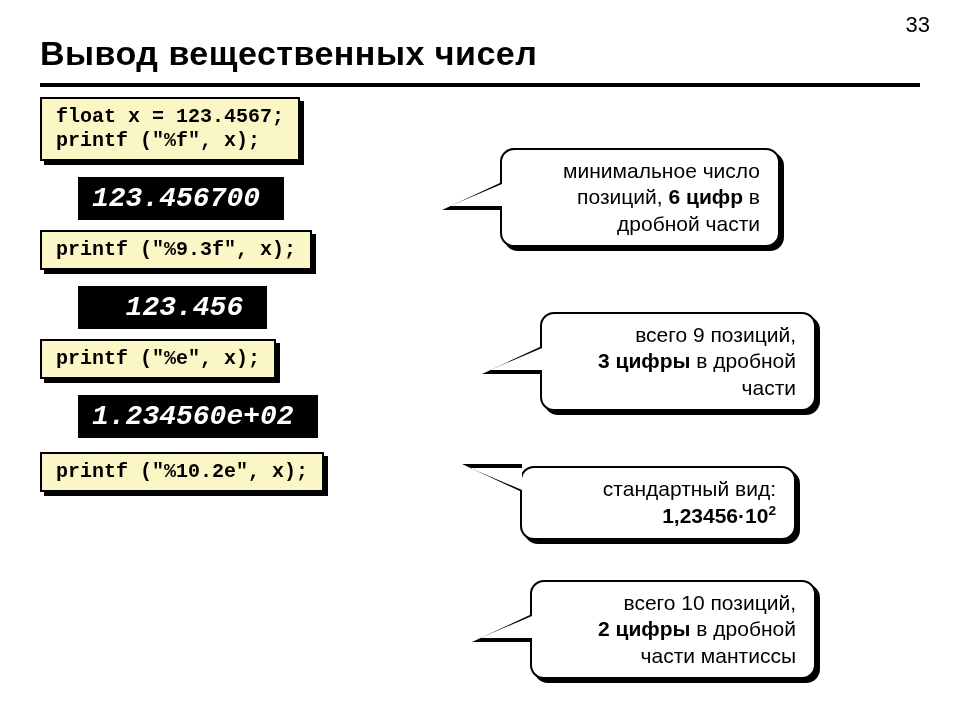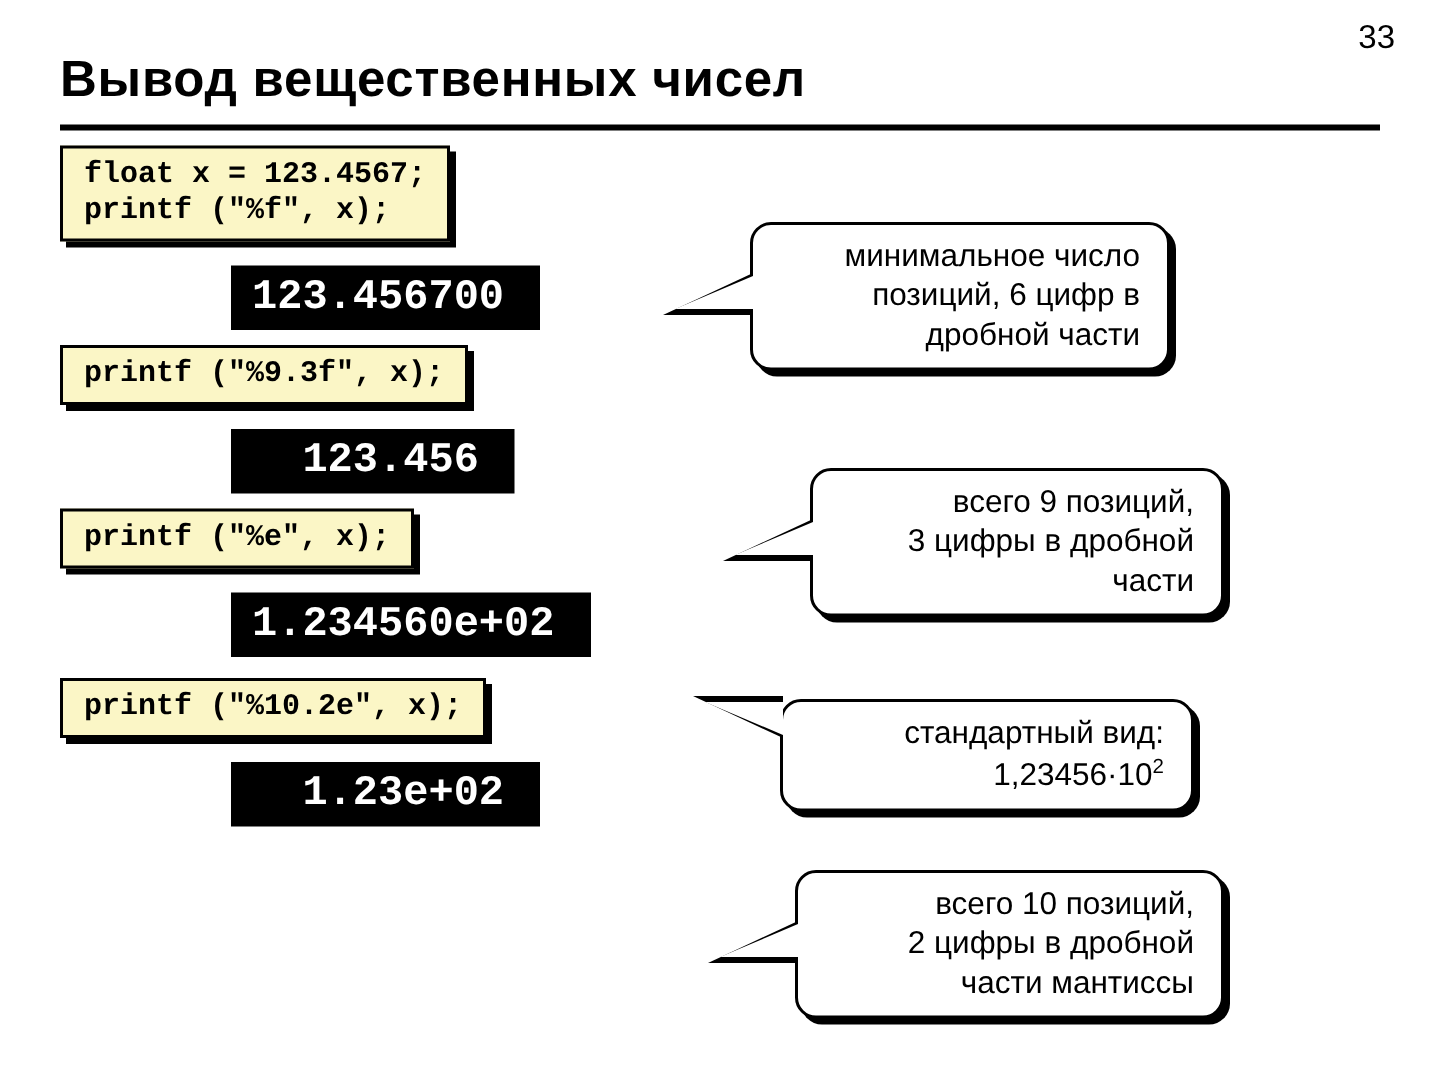--- a/index.html
+++ b/index.html
@@ -52,36 +52,37 @@
   }
   .outbox {
     display: inline-block;
     font-family: "Courier New", monospace;
     font-weight: 700;
     font-size: 28px;
     background: #000;
     color: #fff;
     padding: 6px 24px 6px 14px;
     white-space: pre;
-    margin-left: 114px;
+    margin-left: 38px;
     margin-top: 6px;
     position: relative;
+    font-style: italic;
   }
   .callout {
     position: absolute;
     background: #fff;
     border: 2px solid #000;
     border-radius: 14px;
     box-shadow: 4px 4px 0 #000;
     padding: 8px 18px;
     font-size: 21px;
     text-align: right;
     line-height: 1.25;
   }
-  .callout b { font-weight: 400; }
+  .callout b { font-weight: 700; }
   .callout sup { font-size: 0.65em; }
   
   .tail-bl::before, .tail-bl::after {
     content: ""; position: absolute; width: 0; height: 0;
   }
   .tail-bl::before {
     border-top: 28px solid transparent;
     border-right: 60px solid #000;
     left: -60px; top: 32px;
   }
@@ -149,23 +150,20 @@
   </div>
 
   <div class="callout tail-tl" style="top:466px; left:520px; width:236px;">
     <span>стандартный вид:</span><br>
     <b><span>1,23456·10</span><sup>2</sup></b>
   </div>
 
   <div class="row" style="margin-top:14px;">
     <div class="codebox">printf ("%10.2e", x);</div>
   </div>
-  <div class="row">
-    <div class="outbox">  1.23e+02</div>
-  </div>
 
   <div class="callout tail-bl" style="top:580px; left:530px; width:246px;">
     <span>всего 10 позиций,</span><br>
     <b>2 цифры</b><span> в дробной</span><br>
     <span>части мантиссы</span>
   </div>
 
 </div>
 
 </body></html>

